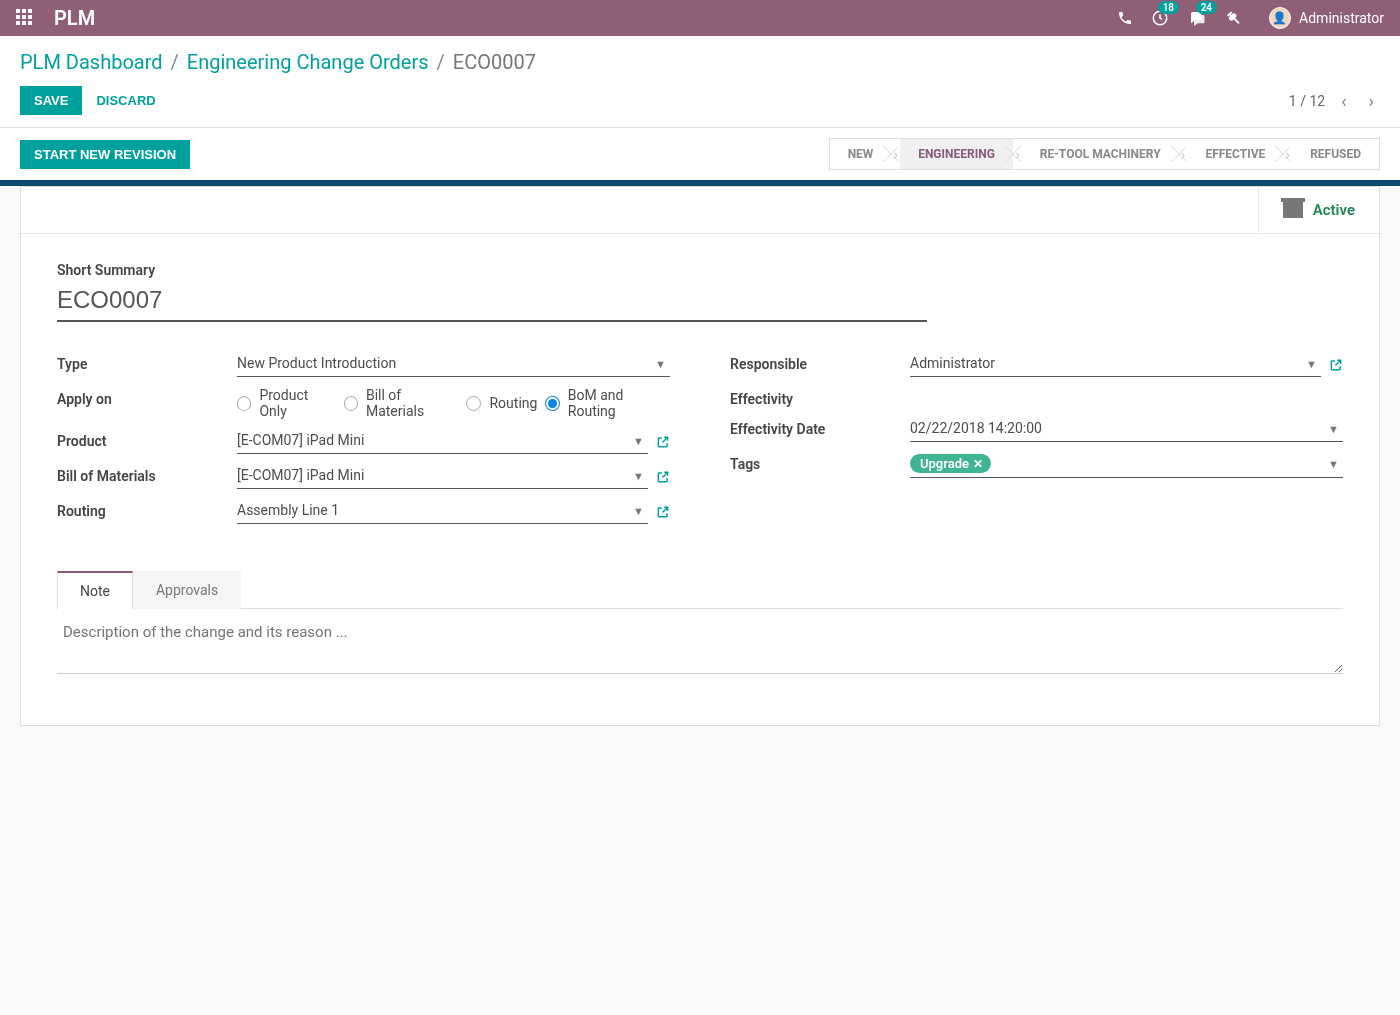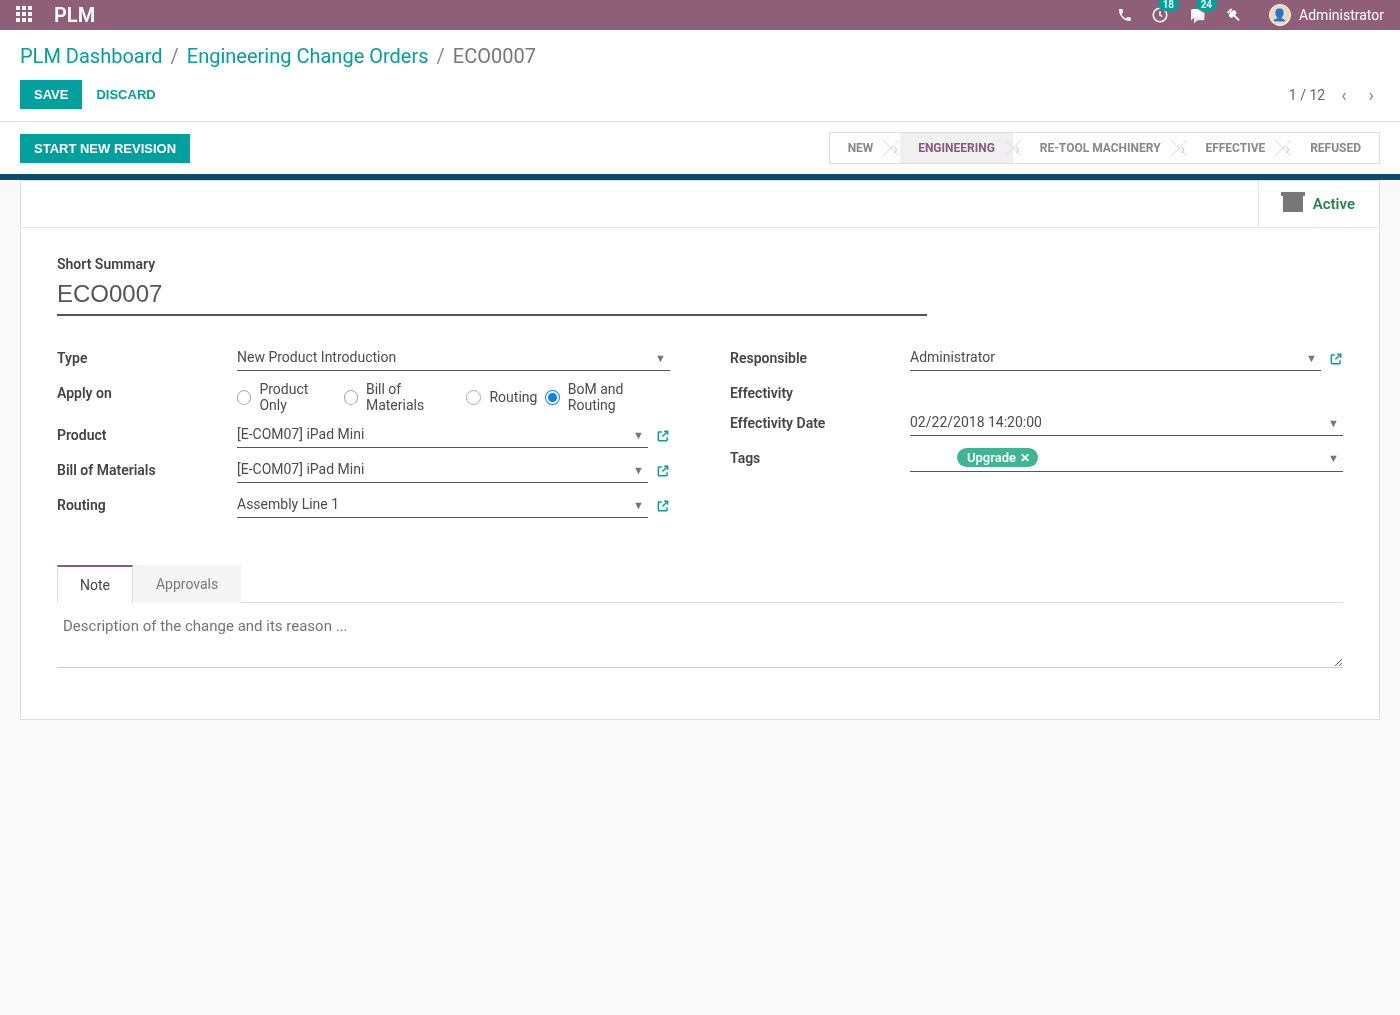--- a/index.html
+++ b/index.html
@@ -1,18 +1,18 @@
 <!DOCTYPE html>
 <html><head>
 <meta charset="utf-8">
 <style>
 * { box-sizing: border-box; margin: 0; padding: 0; }
 body { font-family: -apple-system, BlinkMacSystemFont, "Segoe UI", Roboto, "Helvetica Neue", sans-serif; background: #f9f9f9; color: #4c4c4c; font-size: 14px; }
 
-.topbar { background: #8e5f77; height: 30px; display: flex; align-items: center; padding: 0 16px; color: #fff; }
+.topbar { background: #8e5f77; height: 36px; display: flex; align-items: center; padding: 0 16px; color: #fff; }
 .apps-icon { width: 18px; height: 18px; display: grid; grid-template-columns: repeat(3,4px); grid-template-rows: repeat(3,4px); gap: 2px; margin-right: 20px; cursor: pointer; }
 .apps-icon span { background: #fff; }
 .app-name { font-size: 20px; font-weight: 600; margin-right: 40px; }
 .top-menu { display: flex; gap: 24px; }
 .top-menu a { color: #fff; text-decoration: none; font-size: 15px; cursor: pointer; }
 .top-spacer { flex: 1; }
 .top-icons { display: flex; align-items: center; gap: 18px; }
 .top-icon { position: relative; cursor: pointer; color: #fff; }
 .badge { position: absolute; top: -8px; right: -10px; background: #00a09d; color: #fff; border-radius: 9px; font-size: 10px; padding: 1px 5px; font-weight: 600; }
 .user-block { display: flex; align-items: center; gap: 8px; cursor: pointer; margin-left: 10px; }
@@ -60,21 +60,21 @@
 .field-with-link { display: flex; align-items: center; gap: 8px; }
 .field-with-link .select-wrap { flex: 1; }
 .ext-link { color: #00a09d; cursor: pointer; font-size: 14px; }
 
 .radio-group { display: flex; flex-direction: row; gap: 8px; justify-content: flex-end; }
 .radio-item { display: flex; align-items: center; gap: 8px; cursor: pointer; }
 .radio { width: 15px; height: 15px; border-radius: 50%; border: 1.5px solid #aaa; display: inline-block; position: relative; }
 .radio.checked { border-color: #0e84e5; }
 .radio.checked::after { content:""; position:absolute; inset:2px; background:#0e84e5; border-radius:50%;}
 
-.tag { display: inline-flex; align-items: center; background: #3fb593; color: #fff; border-radius: 12px; padding: 2px 8px 2px 10px; font-size: 13px; font-weight: 600; gap: 4px; margin-left: 47px; }
+.tag { display: inline-flex; align-items: center; background: #3fb593; color: #fff; border-radius: 12px; padding: 2px 8px 2px 10px; font-size: 13px; font-weight: 600; gap: 4px; }
 .tag .x { cursor: pointer; font-size: 12px; }
 .tags-wrap { border-bottom: 1px solid #555; padding: 2px 0 4px 0; position: relative; }
 .tags-wrap .caret { position: absolute; right: 4px; top: 6px; color: #777; font-size: 11px; }
 
 .tabs { display: flex; margin-top: 36px; border-bottom: 1px solid #ddd; }
 .tab { padding: 10px 22px; cursor: pointer; color: #777; border: 1px solid transparent; border-bottom: none; position: relative; top: 1px; background: #f5f5f5; }
 .tab.active { background: #fff; border-color: #ddd; color: #444; border-top: 2px solid #875a7b; }
 
 .note-area { width: 100%; min-height: 60px; border: none; border-bottom: 1px solid #ccc; padding: 14px 6px; font-size: 15px; color: #999; resize: vertical; outline: none; font-family: inherit; margin-top: 0; }
 .note-wrap { padding: 0 0 20px 0; }

